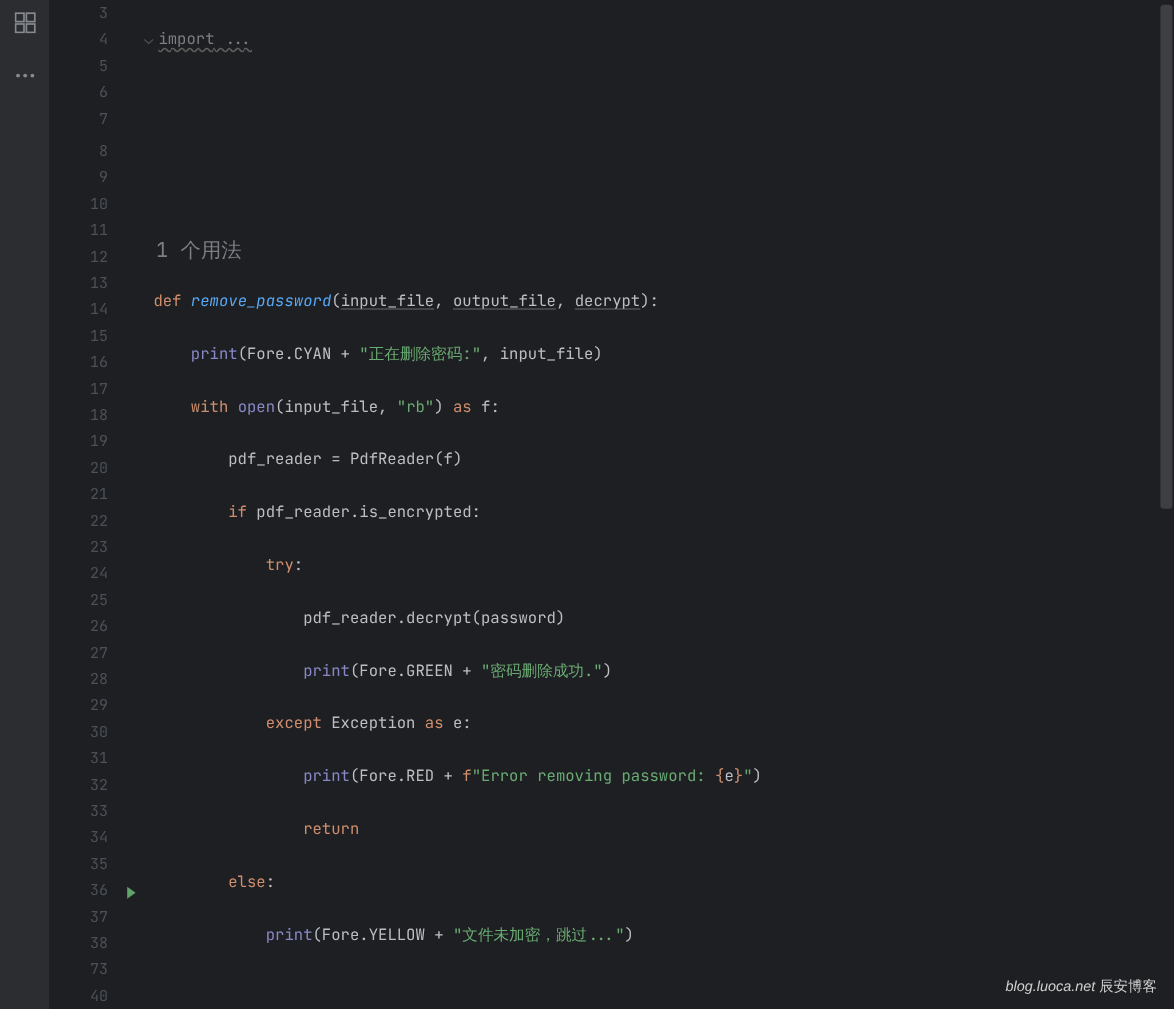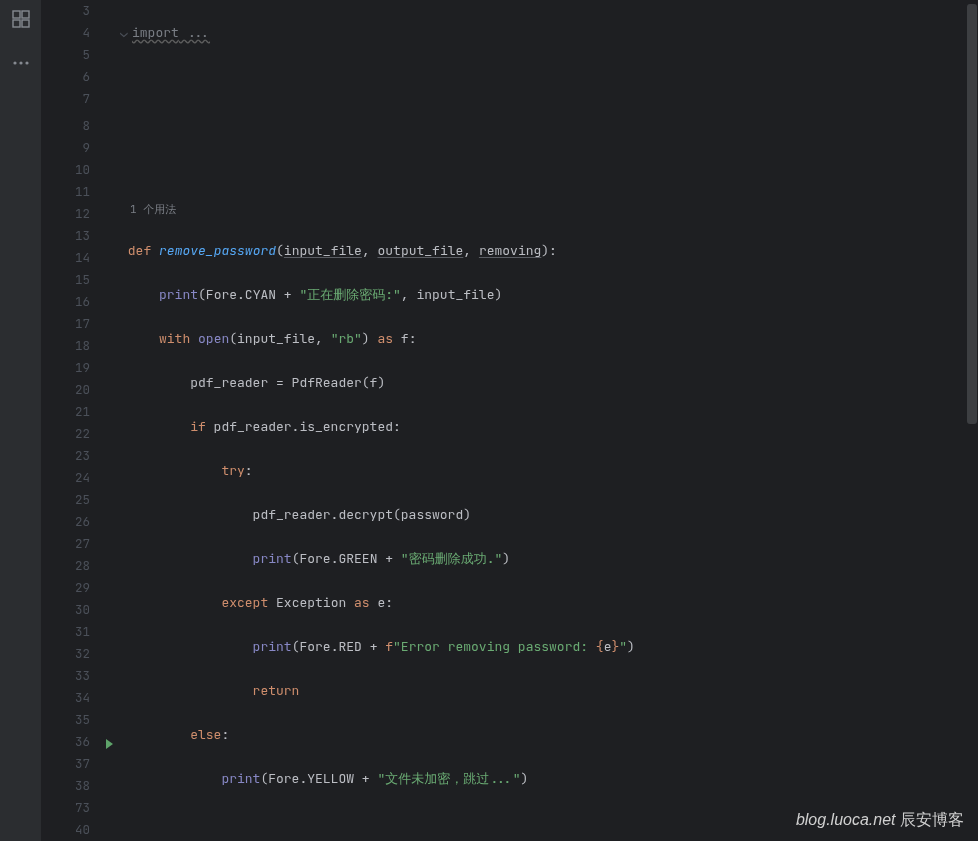--- a/index.html
+++ b/index.html
@@ -89,21 +89,21 @@
   .fn { color: #56a8f5; font-style: italic; }
   .param { color: #bcbec4; text-decoration: underline; text-decoration-color: #5a5d63; text-underline-offset: 2px;}
   .str { color: #6aab73; }
   .builtin { color: #8888c6; }
   .op { color: #bcbec4; }
   .paren { color: #bcbec4; }
   .fstring-brace { color: #cf8e6d; }
   .id { color: #bcbec4; }
   .usage-hint {
     color: #7a7e85;
-    font-size: 11px;
+    font-size: 17px;
   }
   .dim-import {
     color: #7a7e85;
     text-decoration: underline wavy #5e5e5e;
     text-underline-offset: 2px;
   }
   .scrollbar-track {
     position: absolute;
     right: 0;
     top: 0;
@@ -125,21 +125,21 @@
     border-top:5px solid transparent;
     border-bottom:5px solid transparent;
     border-left:7px solid #5ea36a;
   }
   .watermark {
     position: absolute;
     bottom: 10px;
     right: 14px;
     color: #d0d0d0;
     font-family: Arial, sans-serif;
-    font-size: 16px;
+    font-size: 12px;
     font-style: italic;
   }
   .watermark .cn {
     font-style: normal;
   }
 </style>
 </head>
 <body>
 
 <div class="main-layout">
@@ -247,21 +247,21 @@
       <div class="rn"></div>
       <div class="rn"></div>
   </div>
 
   <div class="editor">
 <span class="code-row"><span class="fold-col">⌄</span><span class="dim-import">import</span><span class="dim-import"> ...</span></span>
 <span class="code-row"></span>
 <span class="code-row"></span>
 <span class="code-row"></span>
 <span class="code-row usage-hint" style="height:20px;padding-left:10px">1 个用法</span>
-<span class="code-row"> <span class="kw">def</span> <span class="fn">remove_password</span><span class="paren">(</span><span class="param">input_file</span><span class="op">, </span><span class="param">output_file</span><span class="op">, </span><span class="param">removing</span><span class="paren">):</span></span>
+<span class="code-row"> <span class="kw">def</span> <span class="fn">remove_password</span><span class="paren">(</span><span class="param">input_file</span><span class="op">, </span><span class="param">output_file</span><span class="op">, </span><span class="param">decrypt</span><span class="paren">):</span></span>
 <span class="code-row">     <span class="builtin">print</span><span class="paren">(</span><span class="id">Fore</span><span class="op">.CYAN + </span><span class="str">"正在删除密码:"</span><span class="op">, input_file)</span></span>
 <span class="code-row">     <span class="kw">with</span> <span class="builtin">open</span><span class="op">(input_file, </span><span class="str">"rb"</span><span class="paren">) </span><span class="kw">as</span><span class="op"> f:</span></span>
 <span class="code-row">         <span class="id">pdf_reader = PdfReader(f)</span></span>
 <span class="code-row">         <span class="kw">if</span><span class="op"> pdf_reader.is_encrypted:</span></span>
 <span class="code-row">             <span class="kw">try</span><span class="op">:</span></span>
 <span class="code-row">                 <span class="id">pdf_reader.decrypt(password)</span></span>
 <span class="code-row">                 <span class="builtin">print</span><span class="op">(Fore.GREEN + </span><span class="str">"密码删除成功."</span><span class="paren">)</span></span>
 <span class="code-row">             <span class="kw">except</span> <span class="id">Exception</span> <span class="kw">as</span><span class="op"> e:</span></span>
 <span class="code-row">                 <span class="builtin">print</span><span class="op">(Fore.RED + </span><span class="kw">f</span><span class="str">"Error removing password: </span><span class="fstring-brace">{</span><span class="id">e</span><span class="fstring-brace">}</span><span class="str">"</span><span class="paren">)</span></span>
 <span class="code-row">                 <span class="kw">return</span></span>

